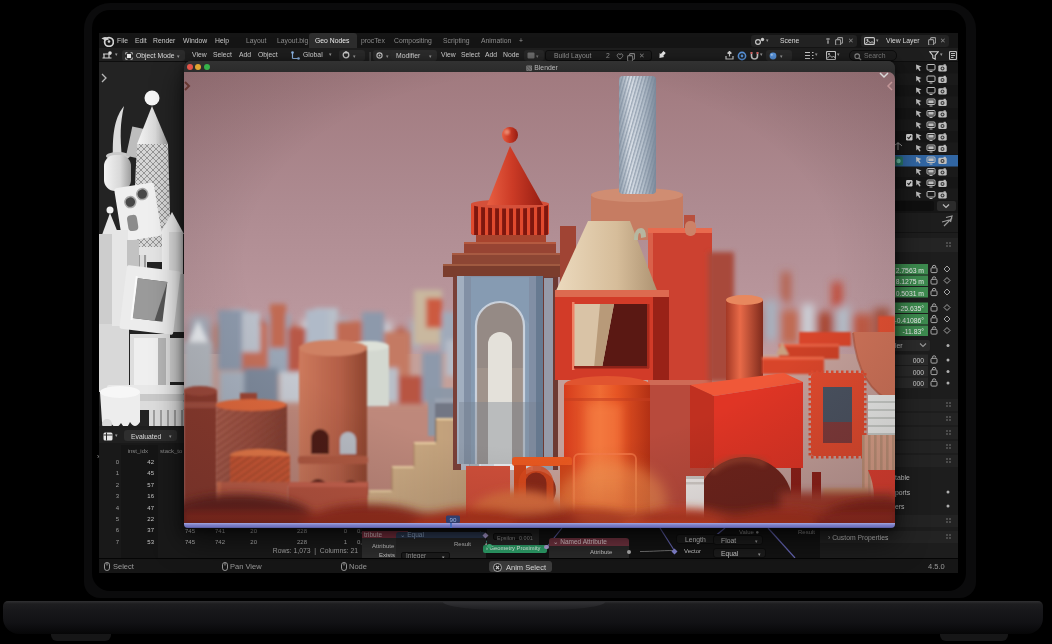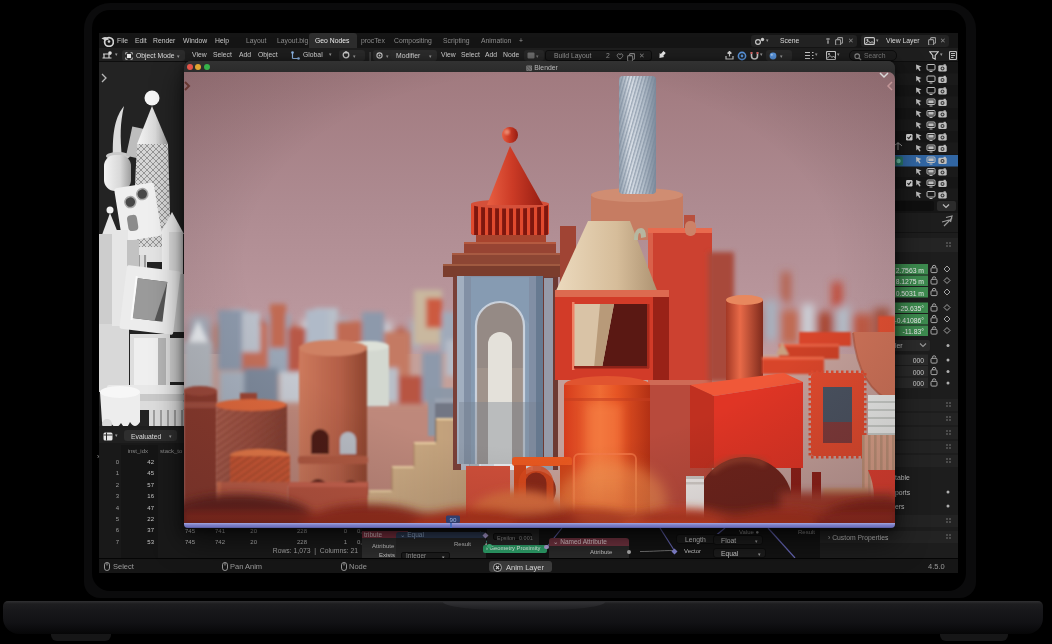--- a/index.html
+++ b/index.html
@@ -573,32 +573,32 @@
   <div class="abs" id="statusbar">
     <svg class="abs" style="left:5px;top:3px" width="6" height="9" viewBox="0 0 6 9">
         <rect x="0.5" y="0.5" width="5" height="8" rx="2.4" fill="none" stroke="#999" stroke-width="1"></rect>
         <path d="M3 0.5 v3" stroke="#999" stroke-width="1"></path>
       </svg>
     <span class="abs txt t9" style="left:14px;top:3px;color:#9a9a9a">Select</span>
     <svg class="abs" style="left:123px;top:3px" width="6" height="9" viewBox="0 0 6 9">
         <rect x="0.5" y="0.5" width="5" height="8" rx="2.4" fill="none" stroke="#999" stroke-width="1"></rect>
         <path d="M3 0.5 v3" stroke="#999" stroke-width="1"></path>
       </svg>
-    <span class="abs txt t9" style="left:131px;top:3px;color:#9a9a9a">Pan Anim</span>
+    <span class="abs txt t9" style="left:131px;top:3px;color:#9a9a9a">Pan View</span>
     <svg class="abs" style="left:242px;top:3px" width="6" height="9" viewBox="0 0 6 9">
         <rect x="0.5" y="0.5" width="5" height="8" rx="2.4" fill="none" stroke="#999" stroke-width="1"></rect>
         <path d="M3 0.5 v3" stroke="#999" stroke-width="1"></path>
       </svg>
     <span class="abs txt t9" style="left:250px;top:3px;color:#9a9a9a">Node</span>
     <div class="abs" style="left:390px;top:2px;width:63px;height:11px;background:#3c3c3c;border-radius:3px"></div>
     <svg class="abs" style="left:394px;top:3.5px" width="9" height="9" viewBox="0 0 9 9">
         <circle cx="4.5" cy="4.5" r="4" fill="#1e1e1e" stroke="#cfcfcf" stroke-width="0.8"></circle>
         <path d="M3 3 L6 6 M6 3 L3 6" stroke="#cfcfcf" stroke-width="1.1"></path>
       </svg>
-    <span class="abs txt t9" style="left:407px;top:3.5px;color:#d8d8d8">Anim Layer</span>
+    <span class="abs txt t9" style="left:407px;top:3.5px;color:#d8d8d8">Anim Select</span>
     <span class="abs txt t9" style="left:829px;top:3px;color:#9a9a9a">4.5.0</span>
   </div>
   <div class="abs" id="win">
     <div class="abs" id="titlebar">
       <div class="abs light" style="left:2.5px;background:#e4554a"></div>
       <div class="abs light" style="left:11px;background:#e0a632"></div>
       <div class="abs light" style="left:19.5px;background:#36b24a"></div>
       <div class="abs txt" style="left:342px;top:2px;font-size:6.8px;color:#b9b9b9">▧ Blender</div>
     </div>
     <div class="abs" id="scene">

